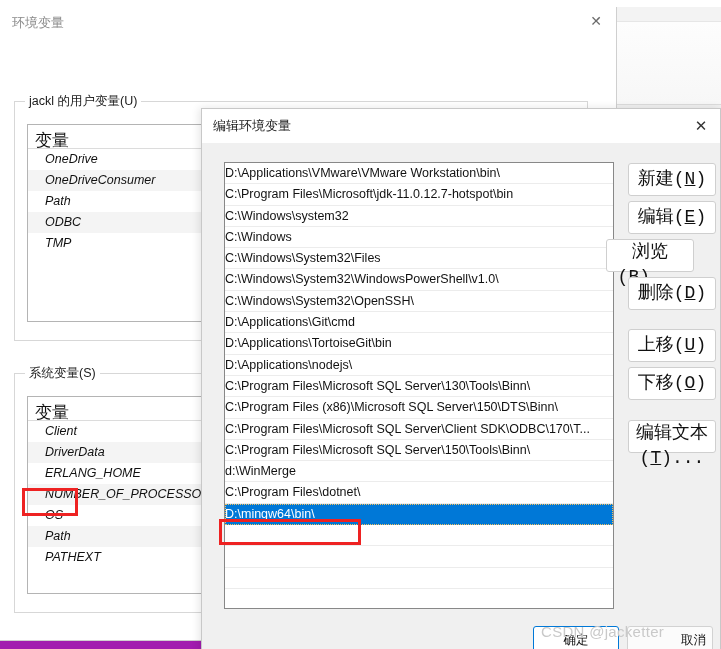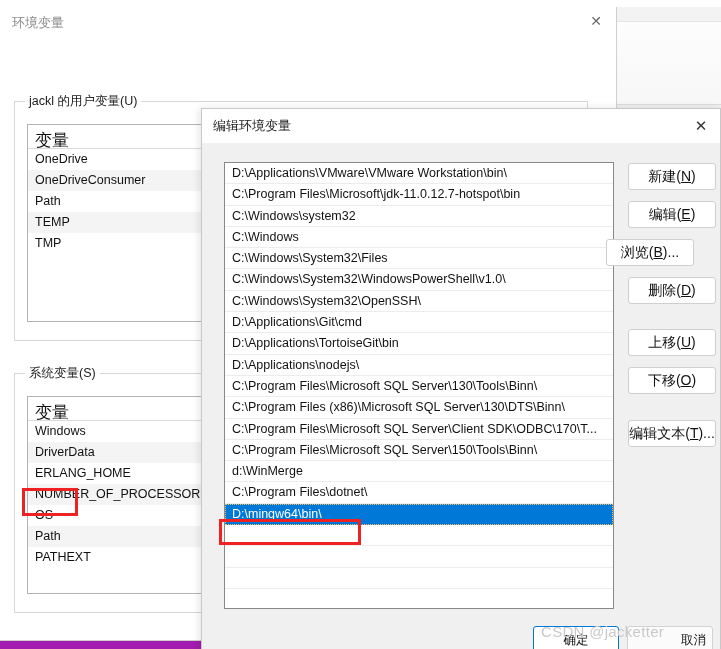--- a/index.html
+++ b/index.html
@@ -144,22 +144,22 @@
   .lv-row {
     position: relative;
     height: 21px;
     line-height: 21px;
     font-size: 12.5px;
     color: #111;
     white-space: nowrap;
   }
   .lv-row.alt { background: #f4f4f4; }
   .lv-row .n {
-    position: absolute; left: 7px; top: 0;
-    width: 180px; overflow: hidden; text-overflow: clip;
+    position: absolute; left: 17px; top: 0;
+    width: 180px; overflow: hidden; text-overflow: clip; font-style: italic;
   }
   .lv-row .v {
     position: absolute; left: 197px; top: 0;
     width: 340px; overflow: hidden;
     color: #1a1a1a;
   }
 
   
   .dlg-edit {
     position: absolute;
@@ -203,46 +203,45 @@
     background: #ffffff;
     border: 1px solid #888888;
     overflow: hidden;
   }
   .p-row {
     position: relative;
     height: 21.3px;
     line-height: 21.3px;
     font-size: 12.5px;
     color: #121212;
-    padding-left: 7px;
     border-bottom: 1px solid #ececec;
     white-space: nowrap;
     overflow: hidden;
   }
   .p-row.selected {
     background: #0078d7;
     color: #ffffff;
     outline: 1px dotted #f0c060;
     outline-offset: -1px;
     border-bottom: 1px solid #0078d7;
   }
   .p-row.empty { border-bottom: 1px solid #ececec; }
 
   
   .btn {
     position: absolute;
-    width: 88px; height: 27px;
+    width: 88px; height: 33px;
     background: #ffffff;
     border: 1px solid #cfcfcf;
     border-radius: 3px;
-    font-size: 14px;
+    font-size: 18px;
     color: #111;
     text-align: center;
     line-height: 25px;
-    font-family: Liberation Sans, sans-serif;
+    font-family: Liberation Mono, monospace;
     padding: 0;
     cursor: default;
   }
   .btn u { text-decoration: underline; }
   .b-new    { left: 426px; top: 20px; }
   .b-edit   { left: 426px; top: 58px; }
   .b-browse { left: 404px; top: 96px; }
   .b-del    { left: 426px; top: 134px; }
   .b-up     { left: 426px; top: 186px; }
   .b-down   { left: 426px; top: 224px; }
@@ -328,42 +327,42 @@
               </div>
               <div class="lv-row alt">
                 <span class="n">OneDriveConsumer</span>
                 <span class="v">C</span>
               </div>
               <div class="lv-row">
                 <span class="n">Path</span>
                 <span class="v">C</span>
               </div>
               <div class="lv-row alt">
-                <span class="n">TEMP</span>
+                <span class="n">ODBC</span>
                 <span class="v">C</span>
               </div>
               <div class="lv-row">
                 <span class="n">TMP</span>
                 <span class="v">C</span>
               </div>
             </div>
         </div>
       </div>
 
       <div class="groupbox gb-sys">
         <div class="gb-label">系统变量(S)</div>
         <div class="listview">
           <div class="lv-head">
             <div class="col c1">变量</div>
             <div class="col c2">值</div>
             <div class="col c3"></div>
           </div>
           <div class="lv-rows" id="sys-rows">
               <div class="lv-row">
-                <span class="n">Windows</span>
+                <span class="n">Client</span>
                 <span class="v">C</span>
               </div>
               <div class="lv-row alt">
                 <span class="n">DriverData</span>
                 <span class="v">C</span>
               </div>
               <div class="lv-row">
                 <span class="n">ERLANG_HOME</span>
                 <span class="v">D</span>
               </div>
@@ -404,21 +403,21 @@
           <div class="p-row">C:\Program Files\Microsoft\jdk-11.0.12.7-hotspot\bin</div>
           <div class="p-row">C:\Windows\system32</div>
           <div class="p-row">C:\Windows</div>
           <div class="p-row">C:\Windows\System32\Files</div>
           <div class="p-row">C:\Windows\System32\WindowsPowerShell\v1.0\</div>
           <div class="p-row">C:\Windows\System32\OpenSSH\</div>
           <div class="p-row">D:\Applications\Git\cmd</div>
           <div class="p-row">D:\Applications\TortoiseGit\bin</div>
           <div class="p-row">D:\Applications\nodejs\</div>
           <div class="p-row">C:\Program Files\Microsoft SQL Server\130\Tools\Binn\</div>
-          <div class="p-row">C:\Program Files (x86)\Microsoft SQL Server\130\DTS\Binn\</div>
+          <div class="p-row">C:\Program Files (x86)\Microsoft SQL Server\150\DTS\Binn\</div>
           <div class="p-row">C:\Program Files\Microsoft SQL Server\Client SDK\ODBC\170\T...</div>
           <div class="p-row">C:\Program Files\Microsoft SQL Server\150\Tools\Binn\</div>
           <div class="p-row">d:\WinMerge</div>
           <div class="p-row">C:\Program Files\dotnet\</div>
           <div class="p-row selected">D:\mingw64\bin\</div>
           <div class="p-row empty">&nbsp;</div>
           <div class="p-row empty">&nbsp;</div>
           <div class="p-row empty">&nbsp;</div>
         </div>
 

